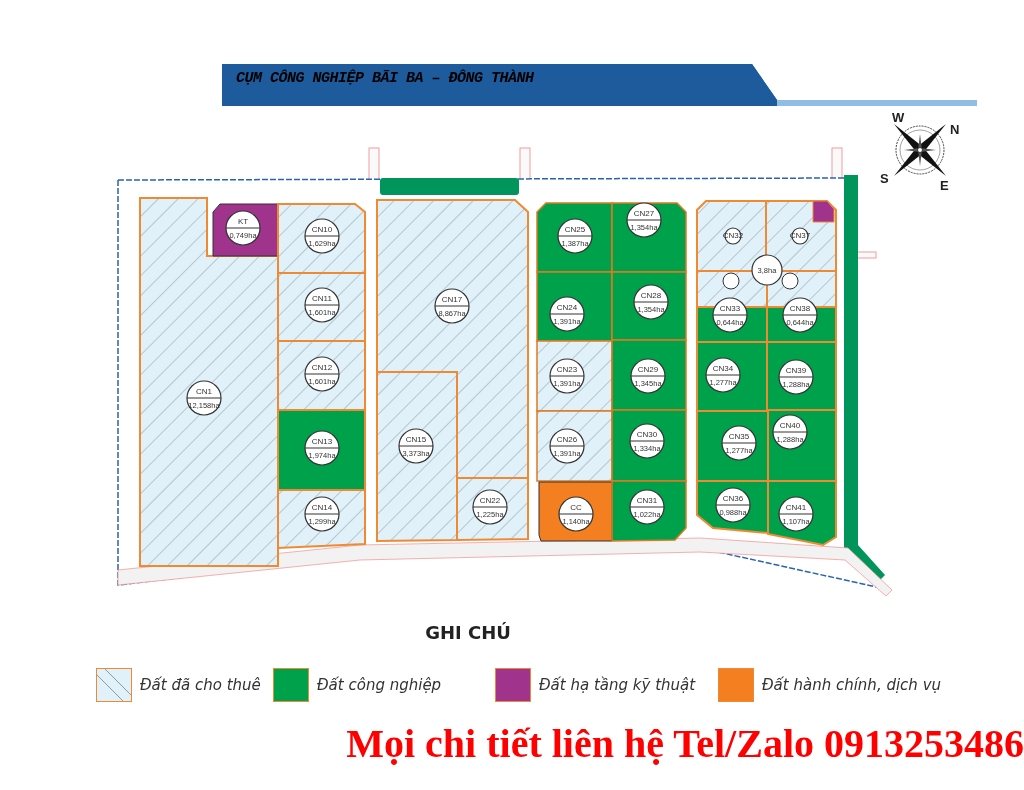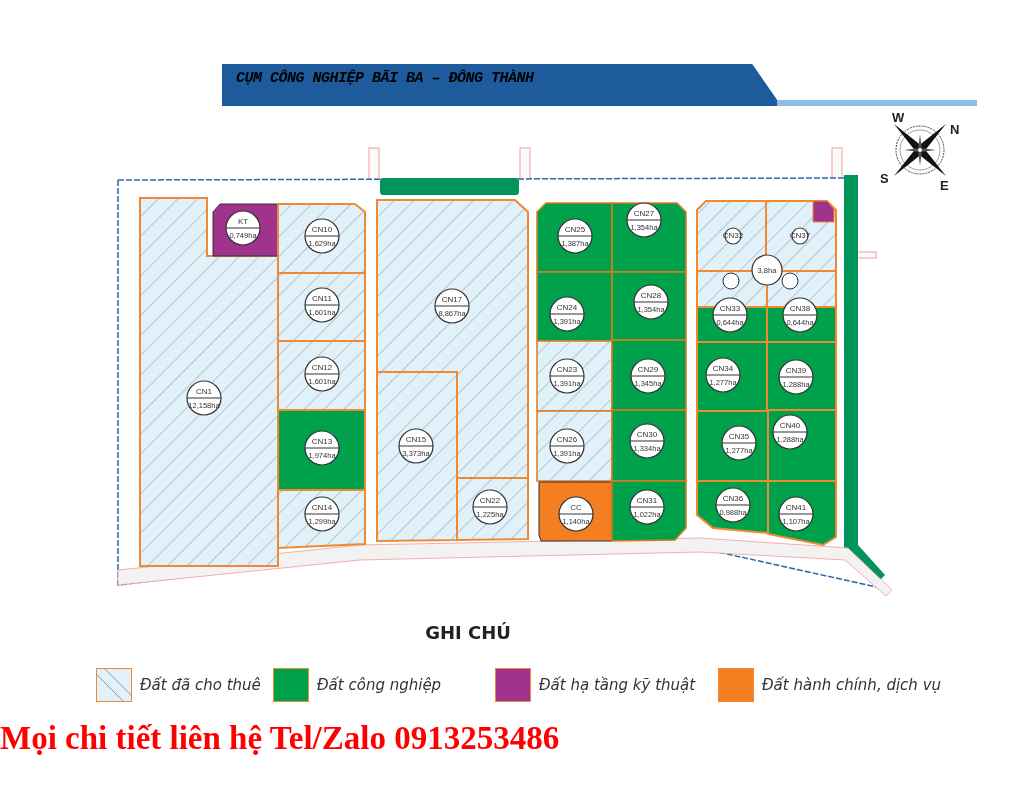--- a/index.html
+++ b/index.html
@@ -5,21 +5,21 @@
   html,body{margin:0;padding:0;background:#ffffff;}
   body{width:1024px;height:790px;position:relative;overflow:hidden;font-family:"Liberation Sans",sans-serif;}
   .banner{position:absolute;left:222px;top:64px;width:755px;height:44px;}
   .banner-title{position:absolute;left:236px;top:70px;color:#000000;font-family:Liberation Mono, monospace;font-weight:bold;font-style:italic;font-size:15px;letter-spacing:-0.5px;white-space:nowrap;}
   #map{position:absolute;left:0;top:0;}
   .legend-title{position:absolute;left:0;width:936px;top:622px;text-align:center;font-family:"DejaVu Sans",sans-serif;font-weight:bold;font-size:18px;color:#222;}
   .legend{position:absolute;top:668px;left:0;width:820px;height:36px;}
   .legend-item{position:absolute;top:0;display:flex;align-items:center;}
   .swatch{width:36px;height:34px;border:1px solid #f08a32;box-sizing:border-box;margin-right:8px;}
   .legend-label{font-family:"DejaVu Sans",sans-serif;font-style:italic;font-size:15px;color:#333;white-space:nowrap;}
-  .contact{position:absolute;left:0;width:1024px;top:720px;text-align:left;font-family:"Liberation Serif",serif;font-weight:bold;font-size:33px;color:#ff0000;}
+  .contact{position:absolute;left:0;width:1024px;top:720px;text-align:right;font-family:"Liberation Serif",serif;font-weight:bold;font-size:40px;color:#ff0000;}
   .lbl-name{font-family:"Liberation Sans",sans-serif;font-size:8px;fill:#333;text-anchor:middle;}
   .lbl-area{font-family:"Liberation Sans",sans-serif;font-size:7.5px;fill:#333;text-anchor:middle;}
 </style>
 </head>
 <body>
 
 <svg class="banner" width="755" height="44" viewBox="0 0 755 44">
   <polygon points="0,0 530,0 555,36 0,36" fill="#1e5b9c"></polygon>
   <rect x="0" y="36" width="755" height="6" fill="#1e5b9c"></rect>
   <rect x="555" y="36" width="200" height="6" fill="#8fbde6"></rect>

